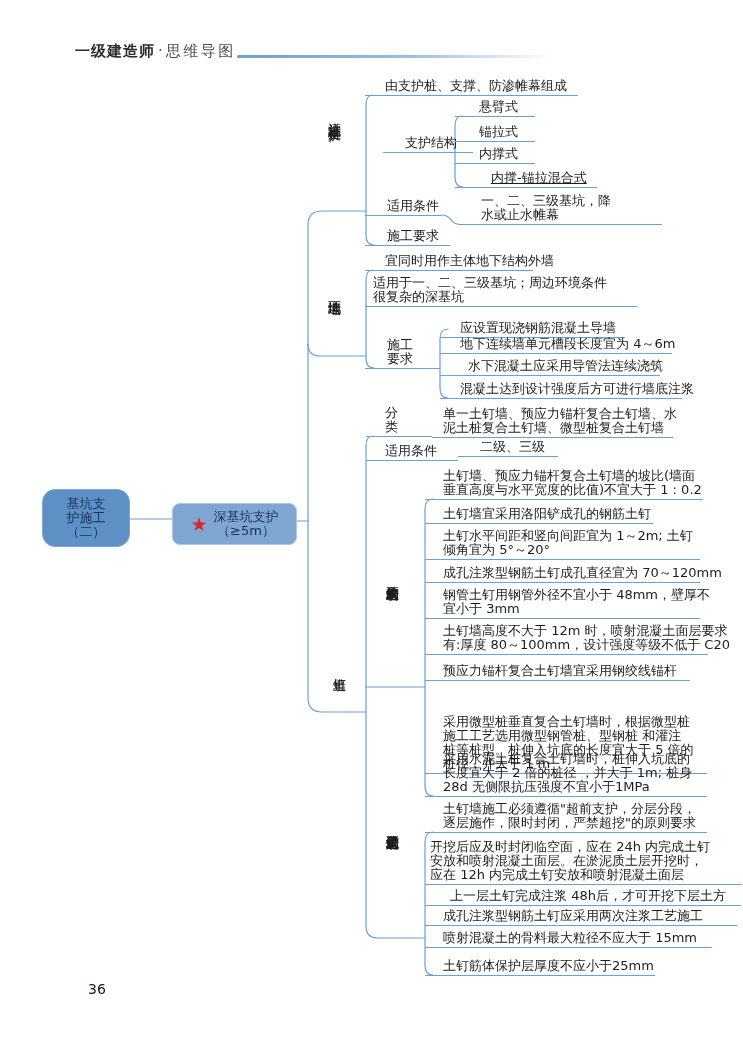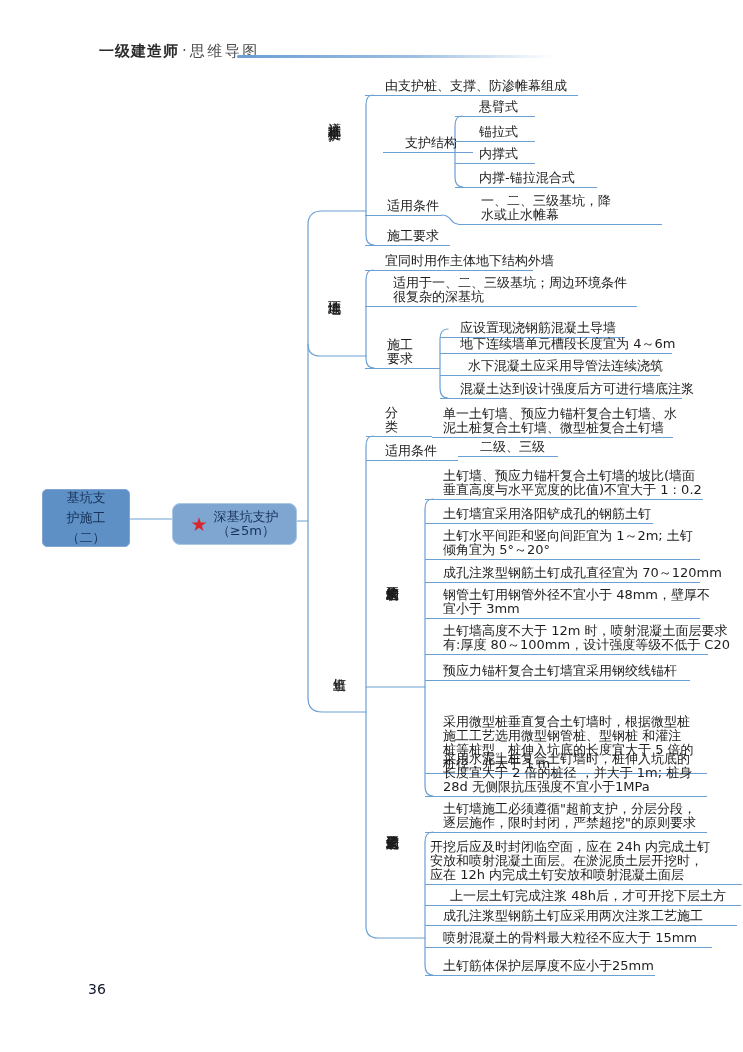--- a/index.html
+++ b/index.html
@@ -7,35 +7,35 @@
     --ink:#1c1c1c;
   }
   html,body{margin:0;padding:0;background:#e9e9e9;}
   .page{
     position:relative;width:743px;height:1052px;background:#ffffff;
     font-family:"DejaVu Sans",sans-serif;color:var(--ink);overflow:hidden;
     margin:0 auto;
   }
   
   .hdr{position:absolute;left:75px;top:42px;font-size:15px;white-space:nowrap;}
-  .hdr .brand{font-weight:bold;color:#2b2b2b;letter-spacing:1px;margin-left:24px;}
+  .hdr .brand{font-weight:bold;color:#2b2b2b;letter-spacing:1px;}
   .hdr .sep{color:#555;padding:0 3px;}
   .hdr .sub{color:#4d4d4d;letter-spacing:2.5px;}
   .hdr-rule{position:absolute;left:237px;top:55px;width:316px;height:3px;border-radius:2px;
     background:linear-gradient(to right, var(--line) 0%, rgba(122,167,216,.75) 55%, rgba(255,255,255,0) 100%);}
   .pageno{position:absolute;left:88px;top:981px;font-size:14px;color:#0f172a;}
 
   
   svg.wires{position:absolute;left:0;top:0;pointer-events:none;}
   svg.wires path{fill:none;stroke:var(--line);stroke-width:1.2;stroke-linecap:round;}
 
   
-  .node{position:absolute;box-sizing:border-box;border-radius:5px;
+  .node{position:absolute;box-sizing:border-box;border-radius:13px;
     display:flex;align-items:center;justify-content:center;text-align:center;
-    white-space:pre-line;line-height:20px;font-size:13px;color:#16325a;}
+    white-space:pre-line;line-height:14px;font-size:13px;color:#16325a;}
   .root-node{left:42px;top:489px;width:88px;height:58px;background:var(--root-fill,#5E90C6);
     border:1px solid #7ea6d0;}
   .main-node{left:172px;top:503px;width:125px;height:42px;background:var(--child-fill,#7FA6D1);
     border:1.5px solid #aac7e3;border-radius:8px;line-height:14px;}
   .main-node .star{font-size:19px;color:var(--star,#D8262C);margin-right:6px;line-height:19px;}
 
   
   .vlabel{position:absolute;writing-mode:vertical-rl;text-orientation:upright;
     font-size:13px;line-height:19px;letter-spacing:0;color:var(--ink);white-space:pre;}
 
@@ -77,29 +77,29 @@
     <span>深基坑支护
 （≥5m）</span>
   </div>
 
   <div class="vlabel" style="left:325px;top:112px;letter-spacing:1px;">灌注桩排桩支护</div>
   <div class="leaf" style="left:365px;top:79px;width:213px;padding-left:20px;">由支护桩、支撑、防渗帷幕组成</div>
   <div class="leaf" style="left:383px;top:136px;width:90px;padding-left:22px;">支护结构</div>
   <div class="leaf" style="left:455px;top:100px;width:80px;padding-left:24px;">悬臂式</div>
   <div class="leaf" style="left:455px;top:125px;width:80px;padding-left:24px;">锚拉式</div>
   <div class="leaf" style="left:455px;top:147px;width:80px;padding-left:24px;">内撑式</div>
-  <div class="leaf" style="left:455px;top:171px;width:142px;padding-left:24px;">内撑-锚拉混合式</div>
+  <div class="leaf" style="left:455px;top:171px;width:142px;padding-left:36px;text-decoration:underline;">内撑-锚拉混合式</div>
   <div class="leaf" style="left:365px;top:199px;width:77px;padding-left:22px;">适用条件</div>
   <div class="leaf" style="left:458px;top:194px;width:204px;padding-left:23px;">一、二、三级基坑，降
 水或止水帷幕</div>
   <div class="leaf" style="left:365px;top:229px;width:85px;padding-left:22px;">施工要求</div>
 
   <div class="vlabel" style="left:325px;top:291px;">地下连续墙</div>
   <div class="leaf" style="left:365px;top:254px;width:168px;padding-left:20px;">宜同时用作主体地下结构外墙</div>
-  <div class="leaf" style="left:365px;top:276px;width:272px;padding-left:28px;">适用于一、二、三级基坑；周边环境条件
+  <div class="leaf" style="left:365px;top:276px;width:272px;padding-left:8px;">适用于一、二、三级基坑；周边环境条件
 很复杂的深基坑</div>
   <div class="leaf" style="left:365px;top:338px;width:75px;padding-left:22px;padding-right:25px;white-space:normal;">施工要求</div>
   <div class="leaf" style="left:440px;top:321px;width:185px;padding-left:20px;">应设置现浇钢筋混凝土导墙</div>
   <div class="leaf" style="left:440px;top:337px;width:232px;padding-left:20px;">地下连续墙单元槽段长度宜为 4～6m</div>
   <div class="leaf" style="left:440px;top:359px;width:220px;padding-left:28px;">水下混凝土应采用导管法连续浇筑</div>
   <div class="leaf" style="left:440px;top:382px;width:242px;padding-left:20px;">混凝土达到设计强度后方可进行墙底注浆</div>
 
   <div class="vlabel" style="left:330px;top:668px;">土钉墙</div>
   <div class="leaf" style="left:366px;top:406px;width:66px;padding-left:19px;padding-right:33px;white-space:normal;">分类</div>
   <div class="leaf" style="left:432px;top:407px;width:241px;padding-left:11px;">单一土钉墙、预应力锚杆复合土钉墙、水

